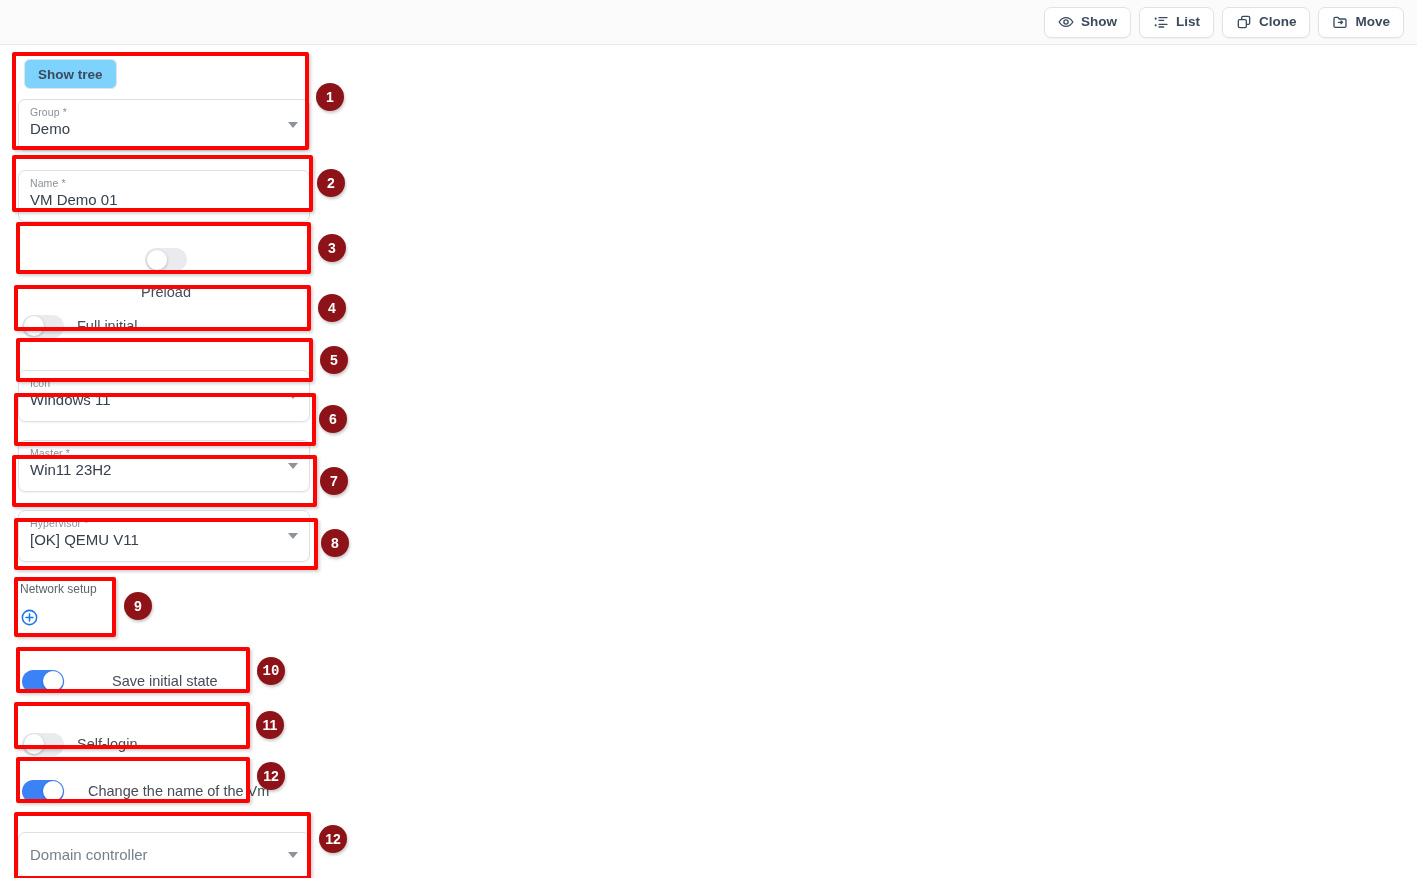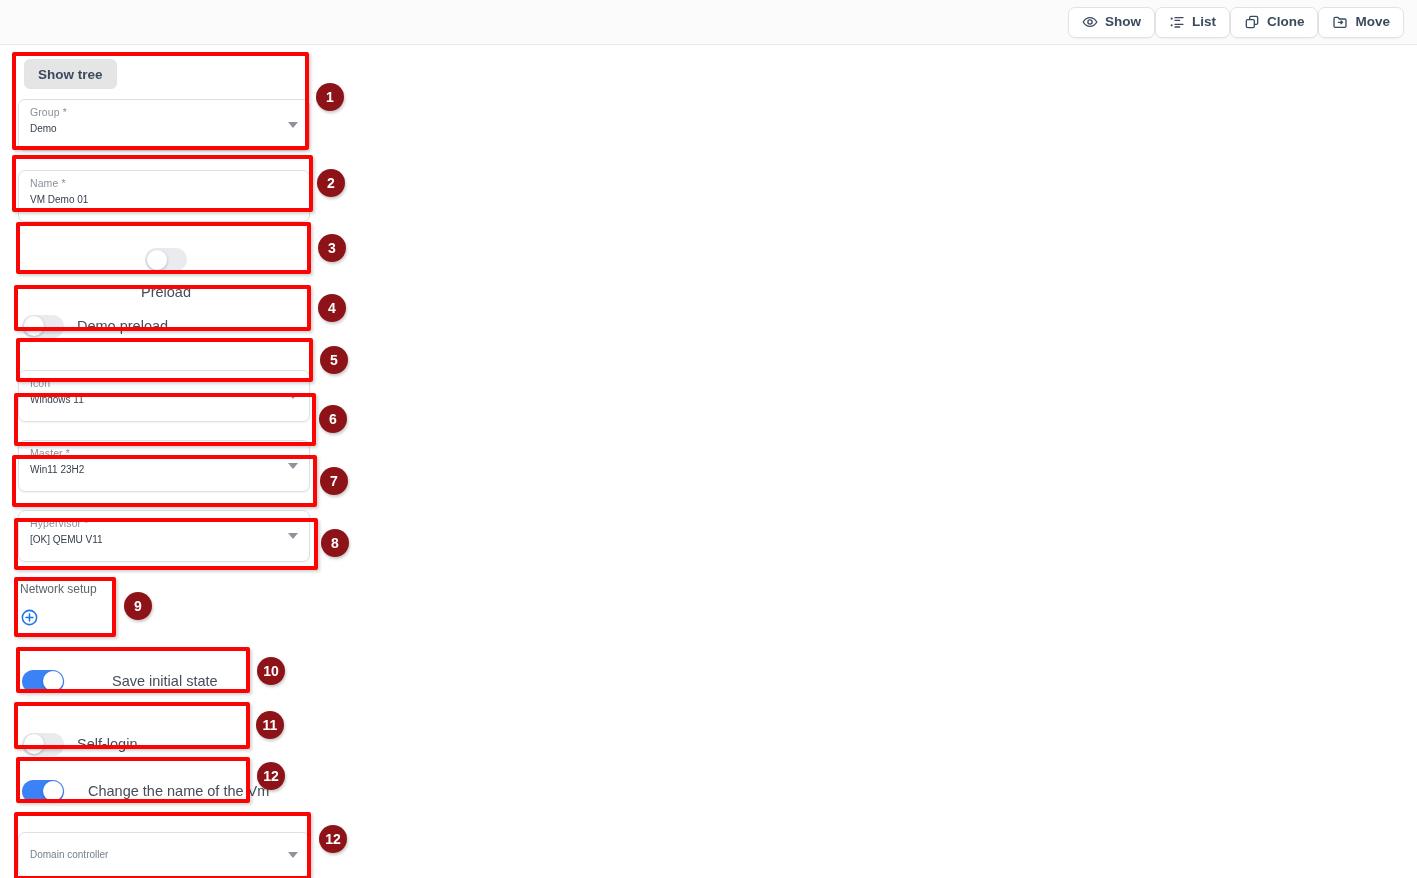--- a/index.html
+++ b/index.html
@@ -10,57 +10,57 @@
     overflow: hidden;
   }
   #root { position: relative; width: 1417px; height: 878px; background: #fff; }
 
   
   .toolbar {
     position: absolute; left: 0; top: 0; width: 1417px; height: 45px;
     background: #fbfbfc;
     border-bottom: 1px solid #e8eaed;
     display: flex; align-items: center; justify-content: flex-end;
-    padding-right: 13px; 
+    padding-right: 13px; gap: 8px;
   }
   .tbtn {
     display: flex; align-items: center; gap: 7px;
     height: 31px; padding: 0 13px;
     background: #ffffff;
     border: 1px solid #dfe3e8; border-radius: 7px;
     color: #3c4a5e; font-size: 13.5px; font-weight: 600;
     line-height: 1; white-space: nowrap;
     box-shadow: 0 1px 1px rgba(16,24,40,.04);
   }
   .tbtn svg { display: block; flex: 0 0 auto; }
 
   
   .form { position: absolute; left: 18px; top: 52px; width: 292px; }
 
   .showtree {
     display: inline-flex; align-items: center; justify-content: center;
     height: 30px; padding: 0 13px; margin: 7px 0 0 6px;
-    background: #e5e5e5; border: 1px solid #e0e3e8; border-radius: 6px;
+    background: #7dd3fc; border: 1px solid #e0e3e8; border-radius: 6px;
     color: #3c4a5e; font-size: 13.5px; font-weight: 600;
   }
 
   .field {
     position: relative;
     background: #fff;
     border: 1px solid #dcdfe4; border-radius: 7px;
     height: 52px;
     padding: 6px 11px 0 11px;
     box-shadow: 0 1px 2px rgba(16,24,40,.05);
   }
   .field .flabel {
     font-size: 10.5px; color: #8a9099; line-height: 12px;
     letter-spacing: .1px;
   }
   .field .fvalue {
-    font-size: 10px; color: #37404d; line-height: 20px;
+    font-size: 15px; color: #37404d; line-height: 20px;
     margin-top: 1px; white-space: nowrap; overflow: hidden;
   }
   .field.placeholder-only { padding-top: 0; display: flex; align-items: center; }
   .field.placeholder-only .fvalue { color: #75808c; margin-top: 0; }
   .caret {
     position: absolute; right: 11px; top: 50%; transform: translateY(-50%);
     width: 0; height: 0;
     border-left: 5.5px solid transparent; border-right: 5.5px solid transparent;
     border-top: 6px solid #8d939c;
   }
@@ -180,21 +180,21 @@
         <span class="knob"></span>
       </span>
       <span class="tlabel">Preload</span>
     </div>
 
     <div class="togglerow" style="margin-top:30px;">
       <span class="switch">
         <span class="track"></span>
         <span class="knob"></span>
       </span>
-      <span class="tlabel">Demo preload</span>
+      <span class="tlabel">Full initial</span>
     </div>
 
     <div class="field" style="margin-top:28px;">
       <div class="flabel">Icon</div>
       <div class="fvalue">Windows 11</div>
       <span class="caret"></span>
     </div>
 
     <div class="field" style="margin-top:18px;">
       <div class="flabel">Master *</div>
@@ -267,19 +267,19 @@
 
     <div class="badge" style="left:316px; top:83px;">1</div>
     <div class="badge" style="left:317px; top:169px;">2</div>
     <div class="badge" style="left:318px; top:234px;">3</div>
     <div class="badge" style="left:318px; top:294px;">4</div>
     <div class="badge" style="left:320px; top:346px;">5</div>
     <div class="badge" style="left:319px; top:405px;">6</div>
     <div class="badge" style="left:320px; top:467px;">7</div>
     <div class="badge" style="left:321px; top:529px;">8</div>
     <div class="badge" style="left:124px; top:592px;">9</div>
-    <div class="badge" style="left:257px; top:657px;">10</div>
+    <div class="badge" style="left:257px; top:657px;font-family:Liberation Mono, monospace;">10</div>
     <div class="badge" style="left:256px; top:711px;">11</div>
     <div class="badge" style="left:257px; top:762px;">12</div>
     <div class="badge" style="left:319px; top:825px;">12</div>
   </div>
 
 </div>
 
 </body></html>

